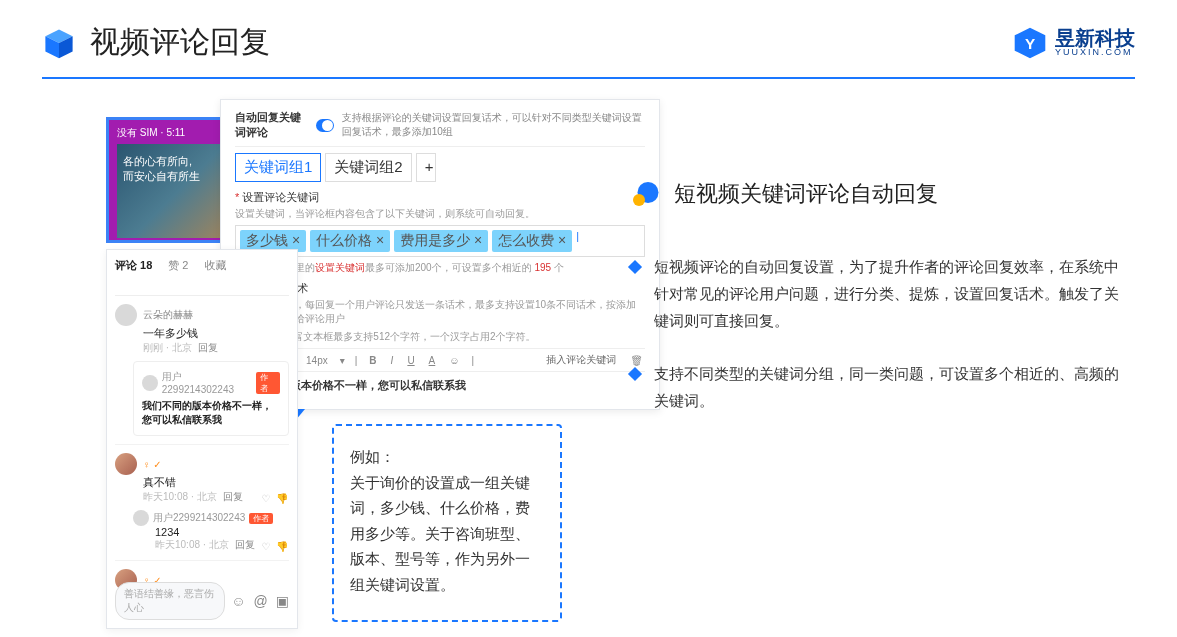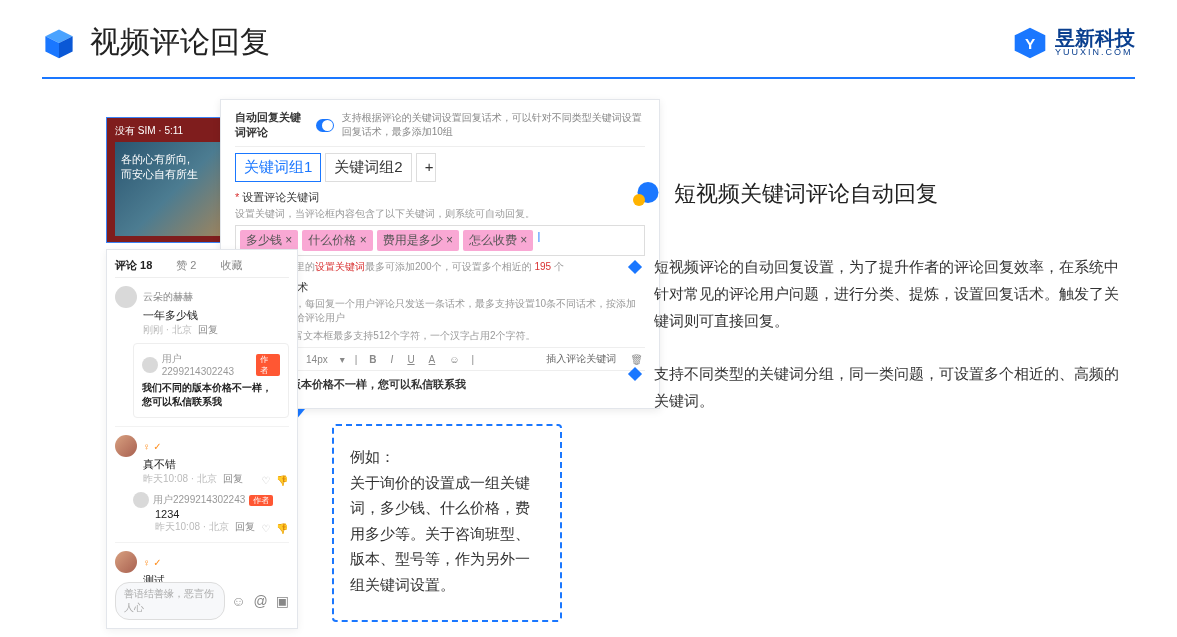--- a/index.html
+++ b/index.html
@@ -11,53 +11,53 @@
 .page-title{font-size:30px;color:#222;font-weight:500}
 .hr{height:2px;background:#1a77ff;margin:14px 42px 0 42px}
 .logo-text{display:flex;flex-direction:column;line-height:1}
 .logo-main{font-size:20px;font-weight:700;color:#0a3f8f}
 .logo-sub{font-size:9px;letter-spacing:2px;color:#0a3f8f}
 
 .content{position:relative;width:100%;height:540px}
 
 
 .mock-area{position:absolute;left:100px;top:20px;width:515px;height:500px}
-.phone{position:absolute;left:6px;top:18px;width:192px;height:126px;background:#7f1d1d;border:1px solid #3b82f6;overflow:hidden}
+.phone{position:absolute;left:6px;top:18px;width:192px;height:126px;background:#a21caf;border:3px solid #3b82f6;overflow:hidden}
 .phone-status{color:#fff;font-size:10px;padding:6px 8px}
 .phone-img{position:absolute;left:8px;top:24px;width:176px;height:94px;background:linear-gradient(135deg,#2a5570 0%,#4c7c91 40%,#d88a3a 100%)}
 .phone-text{position:absolute;color:#fff;font-size:11px;left:14px;top:34px}
 
 .settings-panel{position:absolute;left:120px;top:0px;width:440px;min-height:280px;background:#fff;border:1px solid #e3e6eb;box-shadow:0 2px 8px rgba(0,0,0,.08);padding:10px 14px;font-size:11px;color:#666}
 .sp-row1{display:flex;align-items:center;gap:8px;border-bottom:1px solid #eee;padding-bottom:6px;margin-bottom:6px}
 .sp-title{font-weight:600;color:#333}
 .toggle{width:24px;height:13px;background:#1a77ff;border-radius:7px;position:relative}
 .toggle::after{content:"";position:absolute;right:1px;top:1px;width:11px;height:11px;background:#fff;border-radius:50%}
 .sp-desc{font-size:10px;color:#888}
 .sp-tabs{display:flex;gap:4px;margin-bottom:8px}
 .sp-tab{padding:4px 8px;border:1px solid #ddd;color:#333;font-size:15px}
 .sp-tab.active{color:#1a77ff;border-color:#1a77ff}
 .sp-tab-add{width:20px;text-align:center}
 .sp-lbl{color:#333;font-size:11px;margin:4px 0 2px}
 .sp-lbl::before{content:"* ";color:#d93030}
 .sp-note{font-size:10px;color:#999;margin-bottom:4px}
 .sp-tags{display:flex;flex-wrap:wrap;gap:4px;border:1px solid #ddd;padding:4px;margin-bottom:4px}
-.sp-tag{background:#f9a8d4;padding:2px 6px;font-size:12px;color:#555;border-radius:2px}
+.sp-tag{background:#7dd3fc;padding:2px 6px;font-size:14px;color:#555;border-radius:2px}
 .sp-count{font-size:10px;color:#999;margin-bottom:6px}
 .sp-count .red{color:#d93030}
 .sp-editor-bar{display:flex;align-items:center;gap:10px;border-top:1px solid #eee;border-bottom:1px solid #eee;padding:4px 0;color:#888;font-size:10px}
 .eb-btn{padding:0 2px}
 .sp-editor-txt{padding:6px 0;color:#333;font-weight:600;font-size:11px}
 .sp-insert{margin-left:auto;color:#666}
 
 .arrow-down{position:absolute;left:175px;top:280px;width:30px;height:46px}
 .arrow-stem{width:14px;height:30px;background:#1a77ff;margin:0 auto}
 .arrow-head{width:0;height:0;border-left:15px solid transparent;border-right:15px solid transparent;border-top:18px solid #1a77ff;margin:0 auto}
 
 .comments-panel{position:absolute;left:6px;top:150px;width:192px;height:380px;background:#fff;border:1px solid #e3e6eb;font-size:11px;color:#666;box-shadow:0 2px 8px rgba(0,0,0,.06);padding:0 8px 8px}
-.cp-tabs{display:flex;gap:24px;padding:8px 0 4px;border-bottom:1px solid #eee;font-size:11px}
+.cp-tabs{display:flex;gap:16px;padding:8px 0 22px;border-bottom:1px solid #eee;font-size:11px}
 .cp-tab{color:#888}
 .cp-tab.active{color:#222;font-weight:600}
 .cp-item{padding:8px 0;border-bottom:1px solid #f2f2f2}
 .cp-row{display:flex;align-items:center;gap:6px}
 .avatar{width:22px;height:22px;border-radius:50%;background:#d9d9d9}
 .avatar.sm{width:16px;height:16px}
 .cp-name{color:#888;font-size:10px}
 .cp-body{padding-left:28px;color:#222;font-size:11px}
 .cp-meta{padding-left:28px;color:#bbb;font-size:10px;display:flex;gap:6px;align-items:flex-end}
 .cp-reply-link{color:#888}

